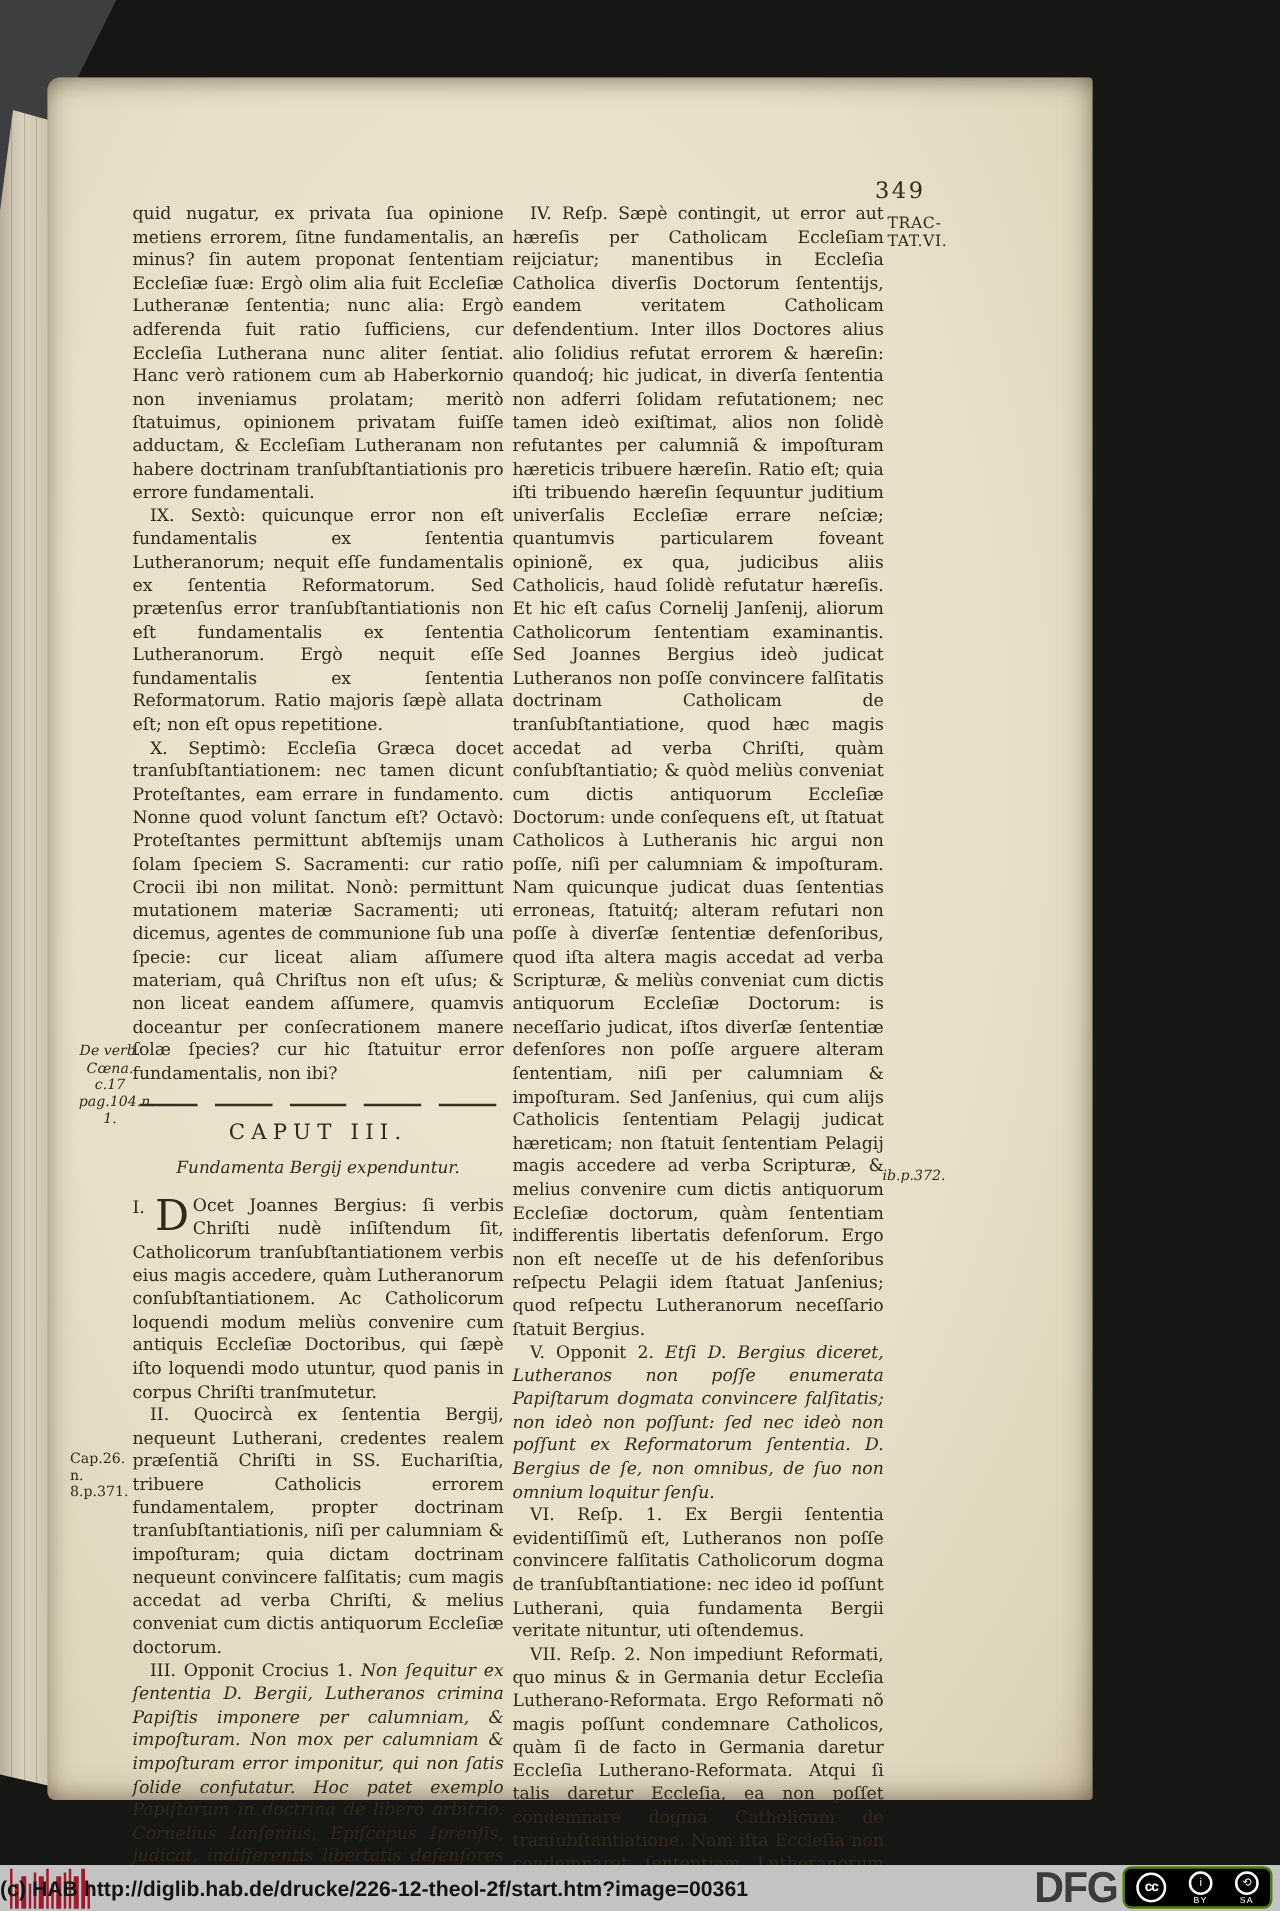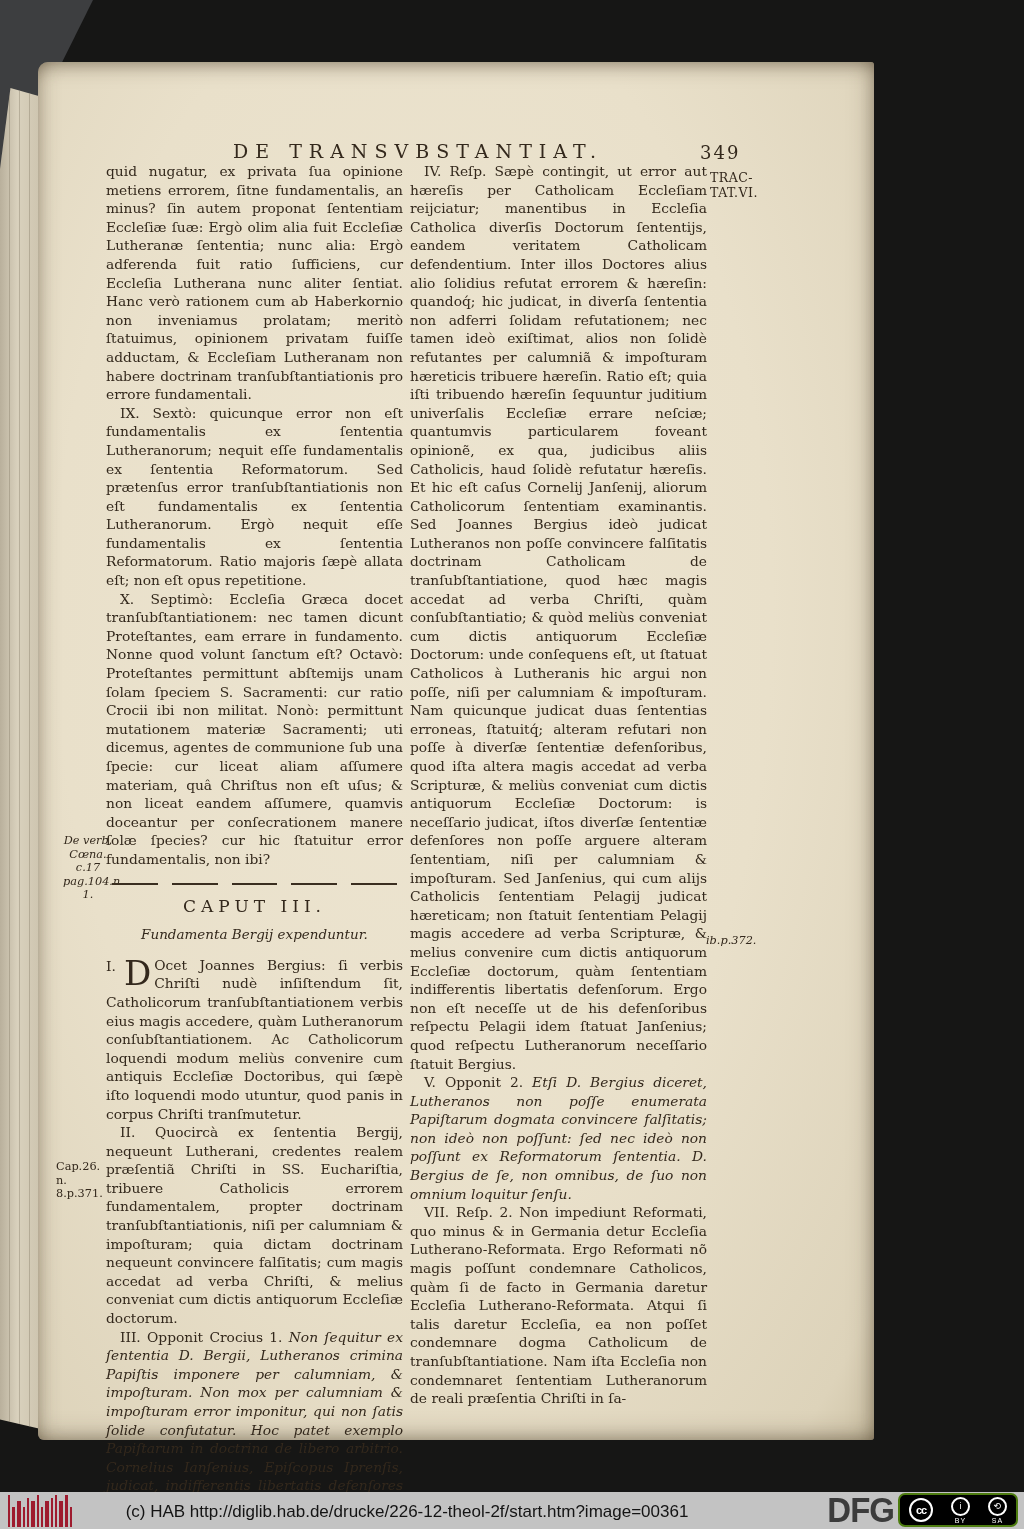--- a/index.html
+++ b/index.html
@@ -47,43 +47,42 @@
   .mn-3{left:668px;top:872px;width:60px;}
   
   .footer-bar{position:absolute;left:0;bottom:0;width:1024px;height:37px;background:#c3c3c3;
       font-family:"Liberation Sans","DejaVu Sans",sans-serif;}
   .barcode{position:absolute;left:8px;bottom:2px;width:64px;height:32px;display:flex;align-items:flex-end;gap:2px;}
   .barcode i{background:#9e1b2e;width:3px;display:block;}
   .barcode i:nth-child(odd){height:100%;}
   .barcode i:nth-child(even){height:62%;}
   .barcode i:nth-child(3n){width:5px;height:80%;}
   .barcode i:nth-child(5n){height:90%;width:2px;}
-  .copyright{position:absolute;left:0;right:210px;bottom:7px;text-align:center;
-      font-size:17px;color:#141414;}
+  .copyright{position:absolute;left:0;right:210px;bottom:7px;
+      font-size:17px;color:#141414;font-weight:bold;}
   .dfg{position:absolute;right:130px;bottom:0px;font-size:33px;font-weight:bold;color:#3c3c3c;
       letter-spacing:-1px;transform:scaleY(1.05);font-family:"Liberation Sans",sans-serif;}
   .cc-badge{position:absolute;right:6px;bottom:2px;width:116px;height:30px;background:#000;
       border:2px solid #4d7c0f;border-radius:7px;display:flex;align-items:center;
       justify-content:space-around;color:#fff;}
   .cc-circle{width:20px;height:20px;border:2px solid #fff;border-radius:50%;display:flex;
       align-items:center;justify-content:center;font-size:11px;font-weight:bold;letter-spacing:-1px;}
   .cc-item{display:flex;flex-direction:column;align-items:center;line-height:1;}
   .cc-item .glyph{width:15px;height:15px;border:2px solid #fff;border-radius:50%;display:flex;
       align-items:center;justify-content:center;font-size:9px;}
   .cc-item .lbl{font-size:7px;margin-top:1px;letter-spacing:1px;}
 </style>
 </head>
 <body>
 
 <div class="scan">
   <div class="wedge"></div>
   <div class="page-edges"></div>
 
   <div class="page">
-    <div class="running-title">DE TRANSVBSTANTIAT.</div>
     <div class="page-number">349</div>
     <div class="tract-note">TRAC-
 TAT.VI.</div>
 
     <div class="margin-note mn-1">De verb.
 Cœna. c.17
 pag.104.n.
 1.</div>
     <div class="margin-note mn-2 ital">Cap.26. n.
 8.p.371.</div>
@@ -114,20 +113,21 @@
       </p>
 
     </div>
 
     <div class="col col-right">
       <p class="sec">IV. Reſp. Sæpè contingit, ut error aut hæreſis per Catholicam Eccleſiam reijciatur; manentibus in Eccleſia Catholica diverſis Doctorum ſententijs, eandem veritatem Catholicam defendentium. Inter illos Doctores alius alio ſolidius refutat errorem &amp; hæreſin: quandoq́; hic judicat, in diverſa ſententia non adferri ſolidam refutationem; nec tamen ideò exiſtimat, alios non ſolidè refutantes per calumniã &amp; impoſturam hæreticis tribuere hæreſin. Ratio eſt; quia iſti tribuendo hæreſin ſequuntur juditium univerſalis Eccleſiæ errare neſciæ; quantumvis particularem foveant opinionẽ, ex qua, judicibus aliis Catholicis, haud ſolidè refutatur hæreſis. Et hic eſt caſus Cornelij Janſenij, aliorum Catholicorum ſententiam examinantis. Sed Joannes Bergius ideò judicat Lutheranos non poſſe convincere falſitatis doctrinam Catholicam de tranſubſtantiatione, quod hæc magis accedat ad verba Chriſti, quàm conſubſtantiatio; &amp; quòd meliùs conveniat cum dictis antiquorum Eccleſiæ Doctorum: unde conſequens eſt, ut ſtatuat Catholicos à Lutheranis hic argui non poſſe, niſi per calumniam &amp; impoſturam. Nam quicunque judicat duas ſententias erroneas, ſtatuitq́; alteram refutari non poſſe à diverſæ ſententiæ defenſoribus, quod iſta altera magis accedat ad verba Scripturæ, &amp; meliùs conveniat cum dictis antiquorum Eccleſiæ Doctorum: is neceſſario judicat, iſtos diverſæ ſententiæ defenſores non poſſe arguere alteram ſententiam, niſi per calumniam &amp; impoſturam. Sed Janſenius, qui cum alijs Catholicis ſententiam Pelagij judicat hæreticam; non ſtatuit ſententiam Pelagij magis accedere ad verba Scripturæ, &amp; melius convenire cum dictis antiquorum Eccleſiæ doctorum, quàm ſententiam indifferentis libertatis defenſorum. Ergo non eſt neceſſe ut de his defenſoribus reſpectu Pelagii idem ſtatuat Janſenius; quod reſpectu Lutheranorum neceſſario ſtatuit Bergius.</p>
       <p class="sec">
         <span>V. Opponit 2. </span>
         <span class="ital">Etſi D. Bergius diceret, Lutheranos non poſſe enumerata Papiſtarum dogmata convincere falſitatis; non ideò non poſſunt: ſed nec ideò non poſſunt ex Reformatorum ſententia. D. Bergius de ſe, non omnibus, de ſuo non omnium loquitur ſenſu.</span>
       </p>
+      <p class="sec">VI. Reſp. 1. Ex Bergii ſententia evidentiſſimũ eſt, Lutheranos non poſſe convincere falſitatis Catholicorum dogma de tranſubſtantiatione: nec ideo id poſſunt Lutherani, quia fundamenta Bergii veritate nituntur, uti oſtendemus.</p>
       <p class="sec">VII. Reſp. 2. Non impediunt Reformati, quo minus &amp; in Germania detur Eccleſia Lutherano-Reformata. Ergo Reformati nõ magis poſſunt condemnare Catholicos, quàm ſi de facto in Germania daretur Eccleſia Lutherano-Reformata. Atqui ſi talis daretur Eccleſia, ea non poſſet condemnare dogma Catholicum de tranſubſtantiatione. Nam iſta Eccleſia non condemnaret ſententiam Lutheranorum de reali præſentia Chriſti in ſa-</p>
 
     </div>
   </div>
 
   <div class="footer-bar">
     <div class="barcode">
       <i></i>
         <i></i>
         <i></i>

